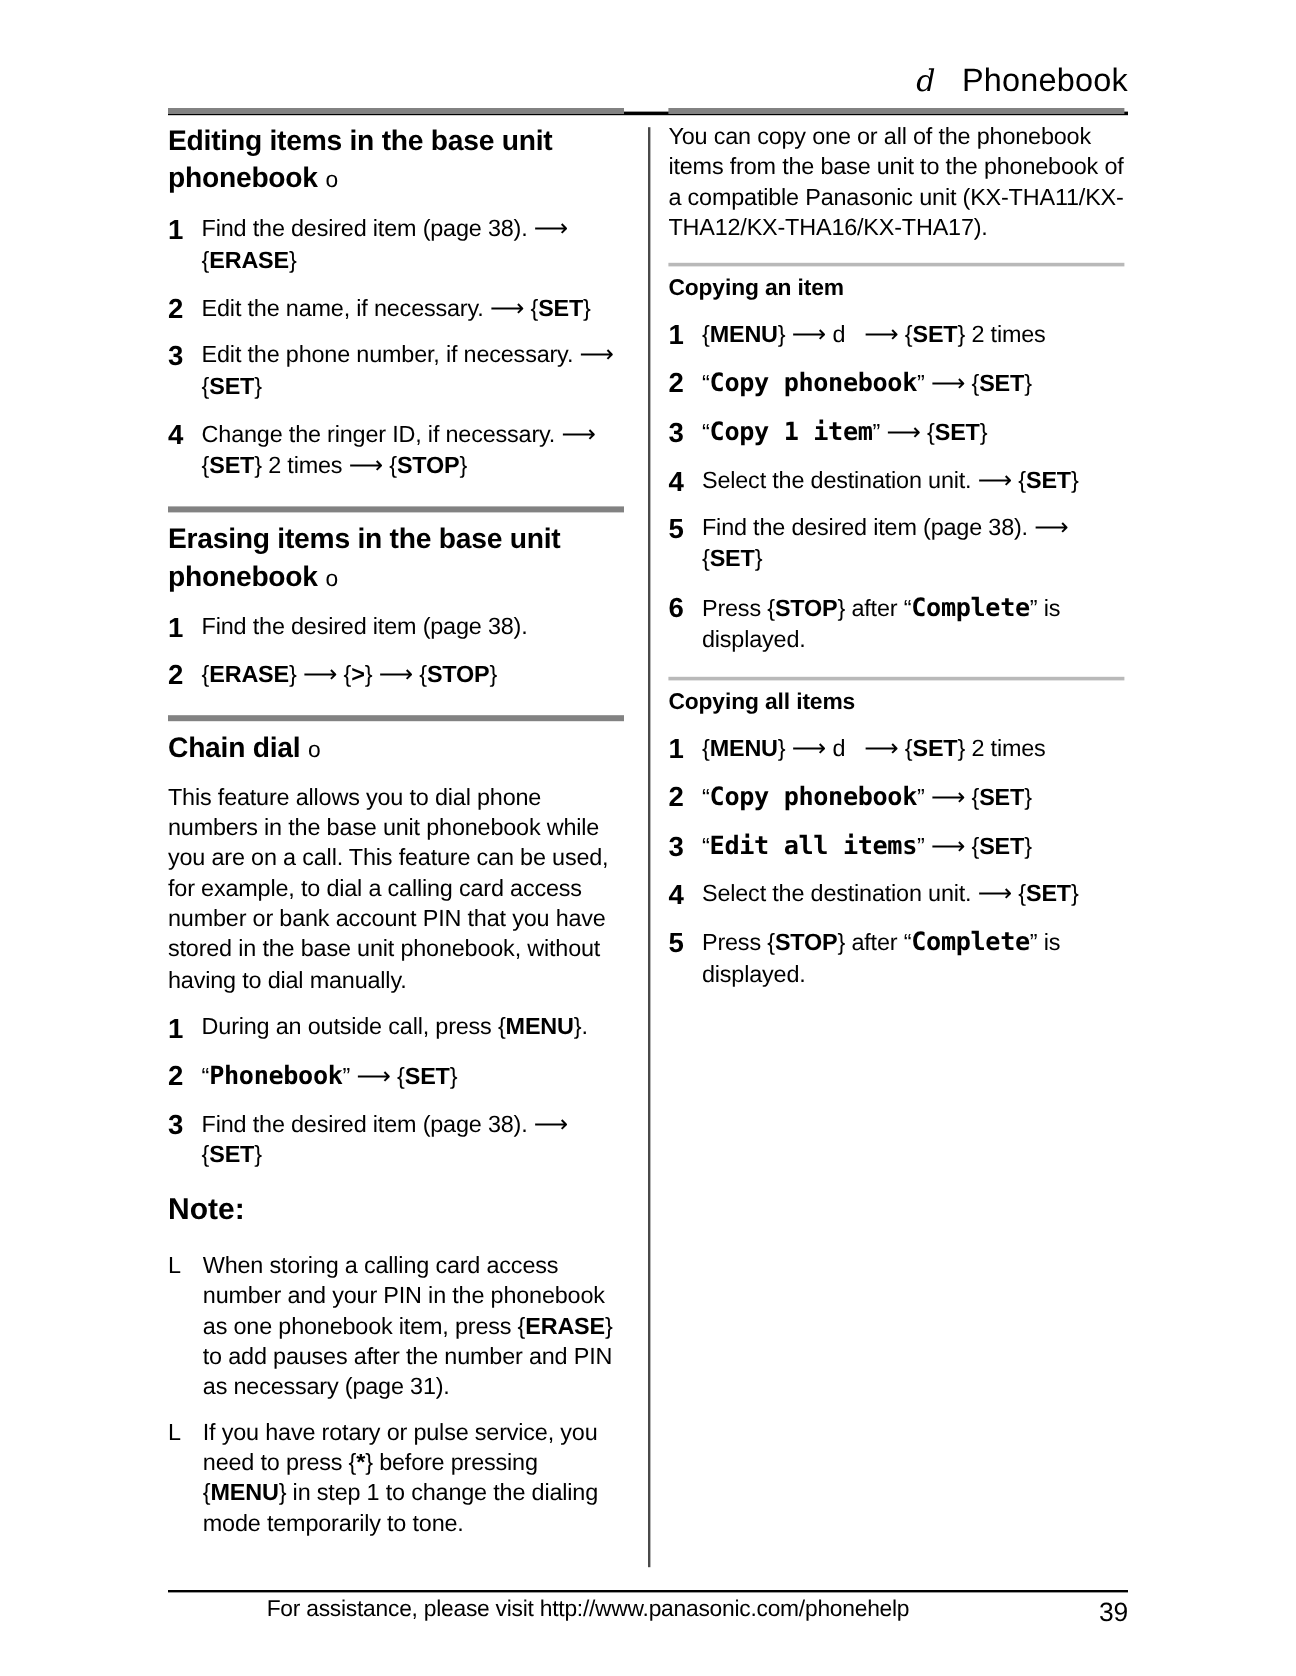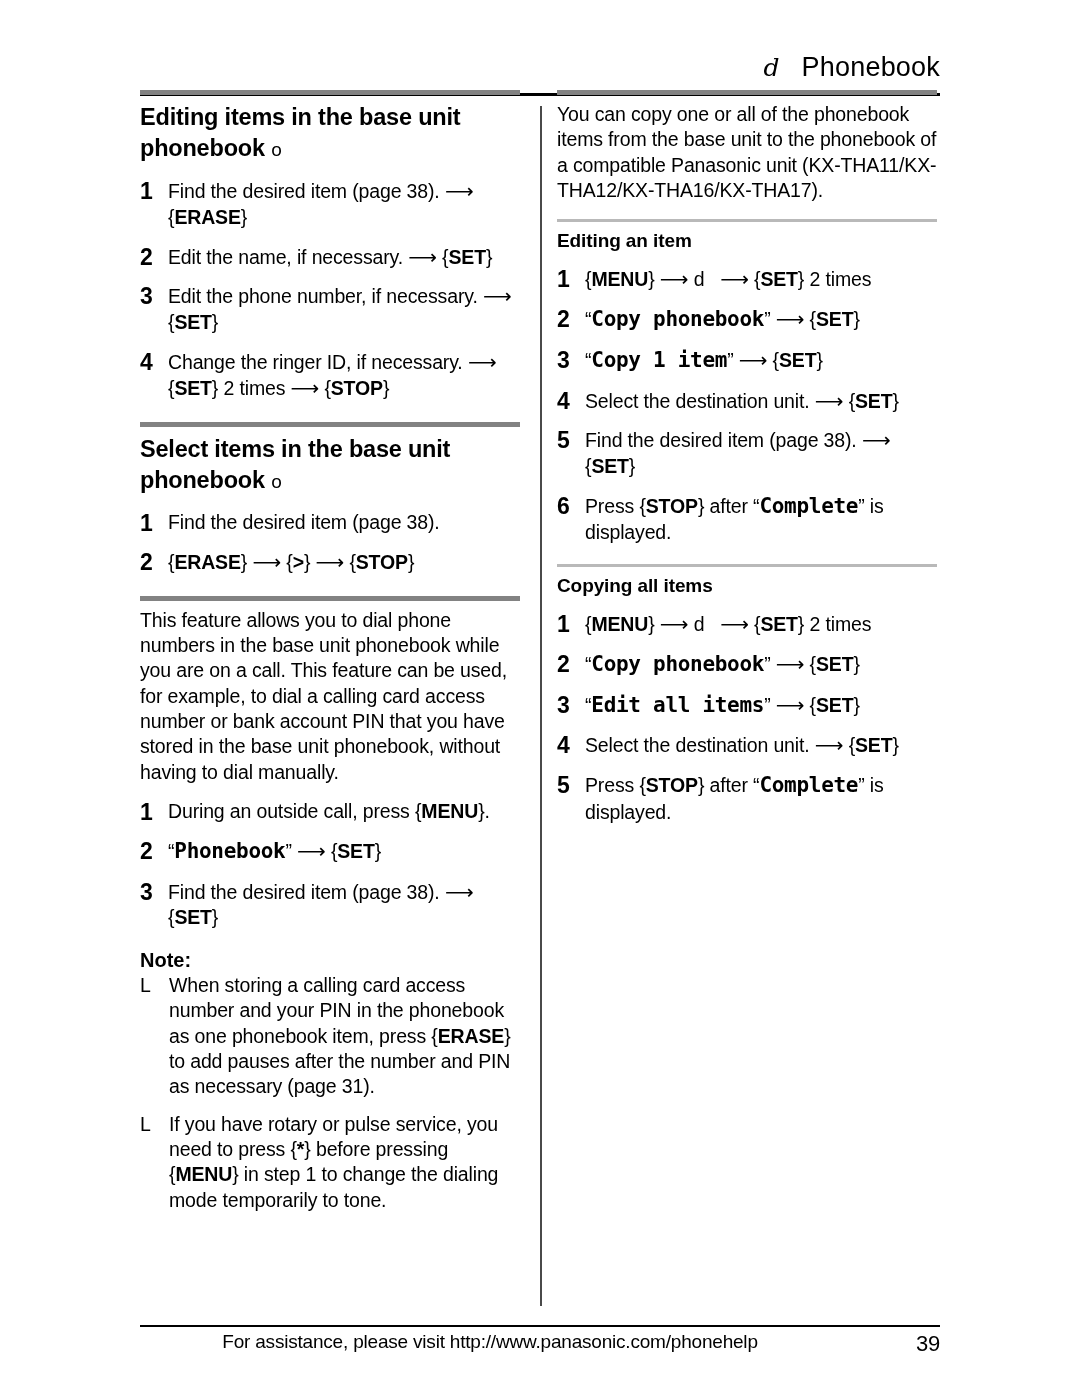--- a/index.html
+++ b/index.html
@@ -130,23 +130,23 @@
   .stepnum {
     position: absolute;
     left: 0;
     top: -2px;
     font-size: 23px;
     font-weight: bold;
   }
 
   
   .note-head {
-    font-size: 20px;
-    font-weight: bold;
-    margin: 0 0 1px 0;
+    font-size: 25px;
+    font-weight: bold;
+    margin: 0 0 20px 0;
   }
   ul.notes {
     list-style: none;
     margin: 0;
     padding: 0;
   }
   ul.notes li {
     position: relative;
     padding-left: 29px;
     font-size: 19.5px;
@@ -236,31 +236,35 @@
           <li><span class="stepnum">1</span><span>Find the desired item (page 38). <span class="arrow">⟶</span> <span class="brace">{</span><span class="key">ERASE</span><span class="brace">}</span></span></li>
           <li><span class="stepnum">2</span><span>Edit the name, if necessary. <span class="arrow">⟶</span> <span class="brace">{</span><span class="key">SET</span><span class="brace">}</span></span></li>
           <li><span class="stepnum">3</span><span>Edit the phone number, if necessary. <span class="arrow">⟶</span> <span class="brace">{</span><span class="key">SET</span><span class="brace">}</span></span></li>
           <li><span class="stepnum">4</span><span>Change the ringer ID, if necessary. <span class="arrow">⟶</span> <span class="brace">{</span><span class="key">SET</span><span class="brace">}</span> 2 times <span class="arrow">⟶</span> <span class="brace">{</span><span class="key">STOP</span><span class="brace">}</span></span></li>
         </ol>
     </div>
 
     <div style="margin-top:20px;">
       <div class="sec-rule"></div>
       <h2 class="sec-title">
-        <span>Select items in the base unit phonebook</span>
+        <span>Erasing items in the base unit phonebook</span>
         <span class="marker-o">o</span>
       </h2>
       <ol class="steps">
           <li><span class="stepnum">1</span><span>Find the desired item (page 38).</span></li>
           <li><span class="stepnum">2</span><span><span class="brace">{</span><span class="key">ERASE</span><span class="brace">}</span> <span class="arrow">⟶</span> <span class="brace">{</span><span class="key">&gt;</span><span class="brace">}</span> <span class="arrow">⟶</span> <span class="brace">{</span><span class="key">STOP</span><span class="brace">}</span></span></li>
         </ol>
     </div>
 
     <div style="margin-top:20px;">
       <div class="sec-rule"></div>
+      <h2 class="sec-title">
+        <span>Chain dial</span>
+        <span class="marker-o">o</span>
+      </h2>
       <p class="body">This feature allows you to dial phone numbers in the base unit phonebook while you are on a call. This feature can be used, for example, to dial a calling card access number or bank account PIN that you have stored in the base unit phonebook, without having to dial manually.</p>
       <ol class="steps">
           <li><span class="stepnum">1</span><span>During an outside call, press <span class="brace">{</span><span class="key">MENU</span><span class="brace">}</span>.</span></li>
           <li><span class="stepnum">2</span><span>“<span class="disp">Phonebook</span>” <span class="arrow">⟶</span> <span class="brace">{</span><span class="key">SET</span><span class="brace">}</span></span></li>
           <li><span class="stepnum">3</span><span>Find the desired item (page 38). <span class="arrow">⟶</span> <span class="brace">{</span><span class="key">SET</span><span class="brace">}</span></span></li>
         </ol>
 
       <div class="note-head">Note:</div>
       <ul class="notes">
           <li><span class="bullet-l">L</span><span>When storing a calling card access number and your PIN in the phonebook as one phonebook item, press <span class="brace">{</span><span class="key">ERASE</span><span class="brace">}</span> to add pauses after the number and PIN as necessary (page 31).</span></li>
@@ -271,21 +275,21 @@
   </div>
 
   <div class="col col-right">
 
     <div>
       <div class="sec-rule"></div>
       <p class="body">You can copy one or all of the phonebook items from the base unit to the phonebook of a compatible Panasonic unit (KX-THA11/KX-THA12/KX-THA16/KX-THA17).</p>
 
       <div style="margin-top:16px;">
         <div class="sub-rule"></div>
-        <h3 class="sub-title">Editing an item</h3>
+        <h3 class="sub-title">Copying an item</h3>
         <ol class="steps">
             <li><span class="stepnum">1</span><span><span class="brace">{</span><span class="key">MENU</span><span class="brace">}</span> <span class="arrow">⟶</span> <span class="sym-d">d</span> &nbsp;&nbsp;<span class="arrow">⟶</span> <span class="brace">{</span><span class="key">SET</span><span class="brace">}</span> 2 times</span></li>
             <li><span class="stepnum">2</span><span>“<span class="disp">Copy phonebook</span>” <span class="arrow">⟶</span> <span class="brace">{</span><span class="key">SET</span><span class="brace">}</span></span></li>
             <li><span class="stepnum">3</span><span>“<span class="disp">Copy 1 item</span>” <span class="arrow">⟶</span> <span class="brace">{</span><span class="key">SET</span><span class="brace">}</span></span></li>
             <li><span class="stepnum">4</span><span>Select the destination unit. <span class="arrow">⟶</span> <span class="brace">{</span><span class="key">SET</span><span class="brace">}</span></span></li>
             <li><span class="stepnum">5</span><span>Find the desired item (page 38). <span class="arrow">⟶</span> <span class="brace">{</span><span class="key">SET</span><span class="brace">}</span></span></li>
             <li><span class="stepnum">6</span><span>Press <span class="brace">{</span><span class="key">STOP</span><span class="brace">}</span> after “<span class="disp">Complete</span>” is displayed.</span></li>
           </ol>
       </div>
 

